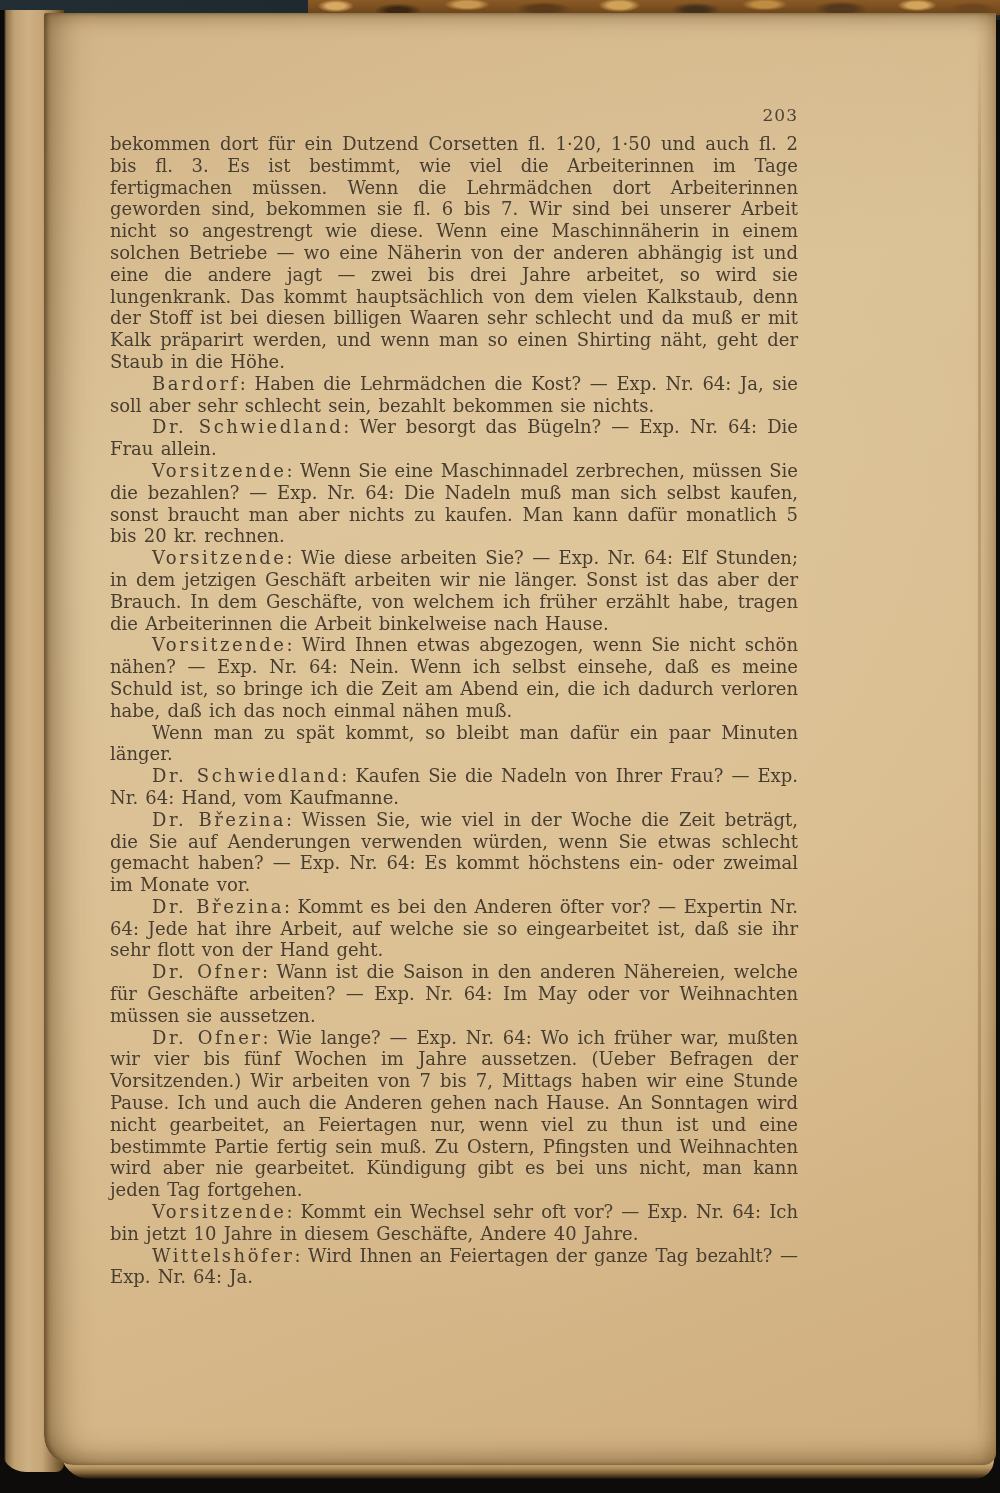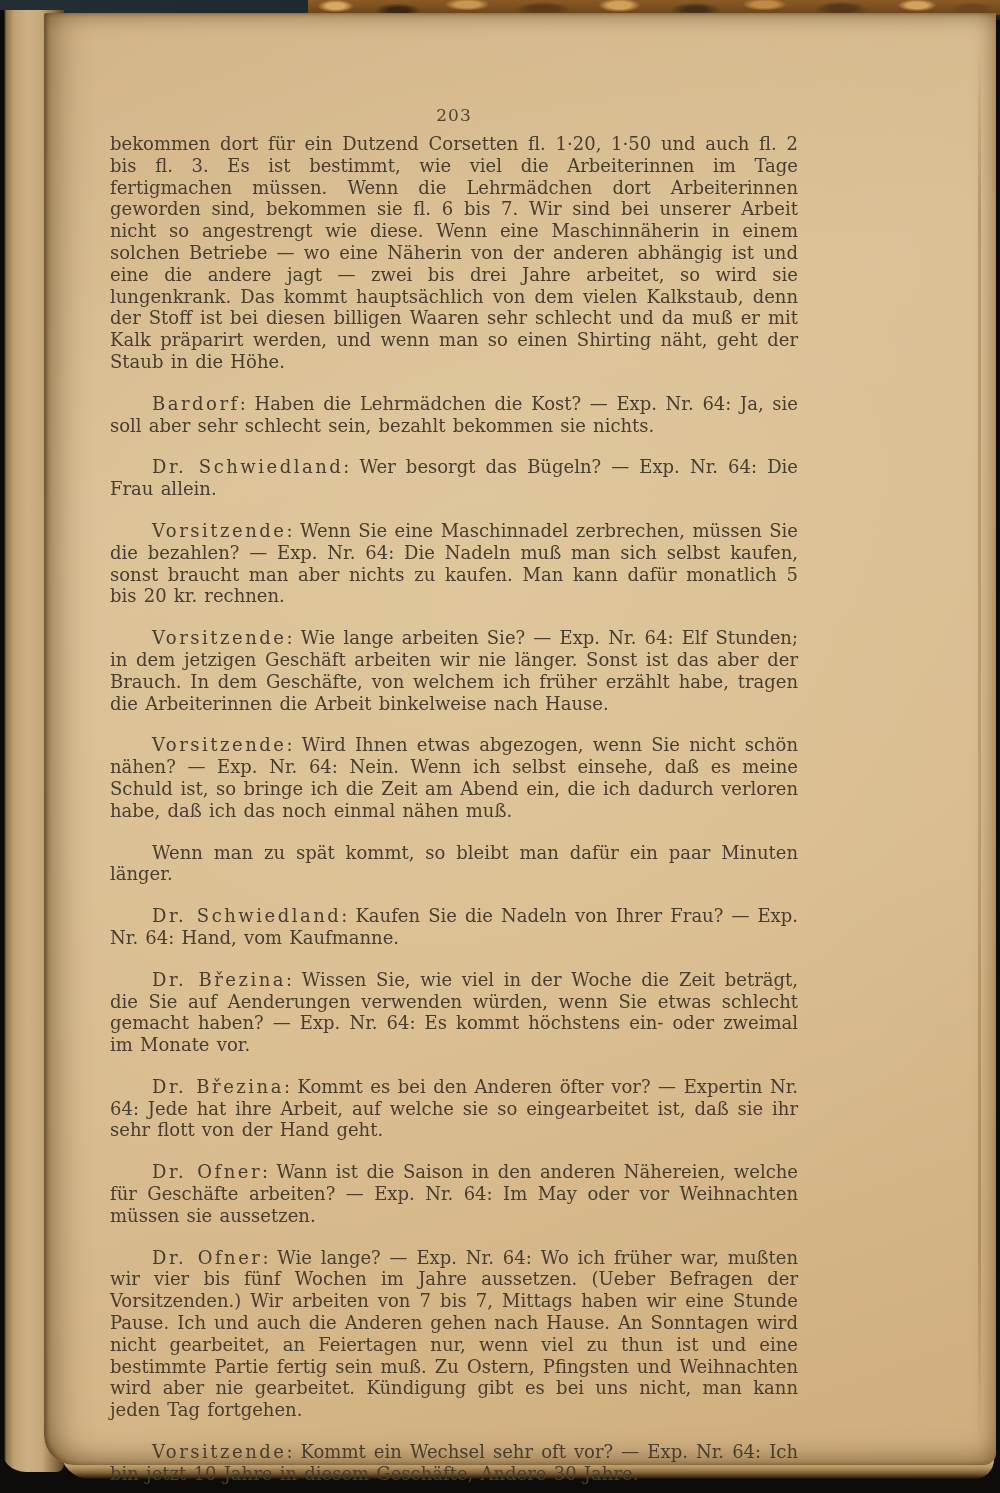--- a/index.html
+++ b/index.html
@@ -68,29 +68,29 @@
   }
   
   .bottom-stack{
     position:absolute;left:60px;right:6px;bottom:14px;height:30px;
     background:linear-gradient(#e0c99c 0%,#d6b98a 35%,#b5945f 62%,#7e6038 80%,#3a2b16 94%,#15100a 100%);
     border-radius:0 0 22px 34px;
     z-index:-1;
   }
   .pageno{
     position:absolute;left:66px;top:92px;width:688px;
-    text-align:center;font-size:17px;letter-spacing:1px;color:#4e4335;
+    text-align:right;font-size:17px;letter-spacing:1px;color:#4e4335;
   }
   .textblock{
     position:absolute;left:66px;top:120px;width:688px;
     color:#473d30;font-size:18px;line-height:21.8px;
     text-align:justify;word-spacing:1.5px;
   }
   .textblock p{margin:0;}
-  .textblock p.indent{text-indent:42px;margin-top:20px;}
+  .textblock p.indent{text-indent:42px;}
   .speaker{letter-spacing:2.5px;}
 </style>
 </head>
 <body>
 
 <div>
   <div class="backdrop-teal"></div>
   <div class="cover-marble"></div>
   <div class="left-stack"></div>
   <div class="bottom-stack"></div>
@@ -99,25 +99,25 @@
   <div class="page">
     <div class="right-fold"></div>
 
     <div class="pageno">203</div>
 
     <div class="textblock">
       <p><span class="speaker"></span><span>bekommen dort für ein Dutzend Corsetten fl. 1·20, 1·50 und auch fl. 2 bis fl. 3. Es ist bestimmt, wie viel die Arbeiterinnen im Tage fertigmachen müssen. Wenn die Lehrmädchen dort Arbeiterinnen geworden sind, bekommen sie fl. 6 bis 7. Wir sind bei unserer Arbeit nicht so angestrengt wie diese. Wenn eine Maschinnäherin in einem solchen Betriebe — wo eine Näherin von der anderen abhängig ist und eine die andere jagt — zwei bis drei Jahre arbeitet, so wird sie lungenkrank. Das kommt hauptsächlich von dem vielen Kalkstaub, denn der Stoff ist bei diesen billigen Waaren sehr schlecht und da muß er mit Kalk präparirt werden, und wenn man so einen Shirting näht, geht der Staub in die Höhe.</span></p>
       <p class="indent"><span class="speaker">Bardorf</span><span>: Haben die Lehrmädchen die Kost? — Exp. Nr. 64: Ja, sie soll aber sehr schlecht sein, bezahlt bekommen sie nichts.</span></p>
       <p class="indent"><span class="speaker">Dr. Schwiedland</span><span>: Wer besorgt das Bügeln? — Exp. Nr. 64: Die Frau allein.</span></p>
       <p class="indent"><span class="speaker">Vorsitzende</span><span>: Wenn Sie eine Maschinnadel zerbrechen, müssen Sie die bezahlen? — Exp. Nr. 64: Die Nadeln muß man sich selbst kaufen, sonst braucht man aber nichts zu kaufen. Man kann dafür monatlich 5 bis 20 kr. rechnen.</span></p>
-      <p class="indent"><span class="speaker">Vorsitzende</span><span>: Wie lange arbeiten Sie? — Exp. Nr. 64: Elf Stunden; in dem jetzigen Geschäft arbeiten wir nie länger. Sonst ist das aber der Brauch. In dem Geschäfte, von welchem ich früher erzählt habe, tragen die Arbeiterinnen die Arbeit binkelweise nach Hause.</span></p>
+      <p class="indent"><span class="speaker">Vorsitzende</span><span>: Wie diese arbeiten Sie? — Exp. Nr. 64: Elf Stunden; in dem jetzigen Geschäft arbeiten wir nie länger. Sonst ist das aber der Brauch. In dem Geschäfte, von welchem ich früher erzählt habe, tragen die Arbeiterinnen die Arbeit binkelweise nach Hause.</span></p>
       <p class="indent"><span class="speaker">Vorsitzende</span><span>: Wird Ihnen etwas abgezogen, wenn Sie nicht schön nähen? — Exp. Nr. 64: Nein. Wenn ich selbst einsehe, daß es meine Schuld ist, so bringe ich die Zeit am Abend ein, die ich dadurch verloren habe, daß ich das noch einmal nähen muß.</span></p>
       <p class="indent"><span class="speaker"></span><span>Wenn man zu spät kommt, so bleibt man dafür ein paar Minuten länger.</span></p>
       <p class="indent"><span class="speaker">Dr. Schwiedland</span><span>: Kaufen Sie die Nadeln von Ihrer Frau? — Exp. Nr. 64: Hand, vom Kaufmanne.</span></p>
       <p class="indent"><span class="speaker">Dr. Březina</span><span>: Wissen Sie, wie viel in der Woche die Zeit beträgt, die Sie auf Aenderungen verwenden würden, wenn Sie etwas schlecht gemacht haben? — Exp. Nr. 64: Es kommt höchstens ein- oder zweimal im Monate vor.</span></p>
       <p class="indent"><span class="speaker">Dr. Březina</span><span>: Kommt es bei den Anderen öfter vor? — Expertin Nr. 64: Jede hat ihre Arbeit, auf welche sie so eingearbeitet ist, daß sie ihr sehr flott von der Hand geht.</span></p>
       <p class="indent"><span class="speaker">Dr. Ofner</span><span>: Wann ist die Saison in den anderen Nähereien, welche für Geschäfte arbeiten? — Exp. Nr. 64: Im May oder vor Weihnachten müssen sie aussetzen.</span></p>
       <p class="indent"><span class="speaker">Dr. Ofner</span><span>: Wie lange? — Exp. Nr. 64: Wo ich früher war, mußten wir vier bis fünf Wochen im Jahre aussetzen. (Ueber Befragen der Vorsitzenden.) Wir arbeiten von 7 bis 7, Mittags haben wir eine Stunde Pause. Ich und auch die Anderen gehen nach Hause. An Sonntagen wird nicht gearbeitet, an Feiertagen nur, wenn viel zu thun ist und eine bestimmte Partie fertig sein muß. Zu Ostern, Pfingsten und Weihnachten wird aber nie gearbeitet. Kündigung gibt es bei uns nicht, man kann jeden Tag fortgehen.</span></p>
-      <p class="indent"><span class="speaker">Vorsitzende</span><span>: Kommt ein Wechsel sehr oft vor? — Exp. Nr. 64: Ich bin jetzt 10 Jahre in diesem Geschäfte, Andere 30 Jahre.</span></p>
+      <p class="indent"><span class="speaker">Vorsitzende</span><span>: Kommt ein Wechsel sehr oft vor? — Exp. Nr. 64: Ich bin jetzt 10 Jahre in diesem Geschäfte, Andere 40 Jahre.</span></p>
       <p class="indent"><span class="speaker">Wittelshöfer</span><span>: Wird Ihnen an Feiertagen der ganze Tag bezahlt? — Exp. Nr. 64: Ja.</span></p>
     </div>
   </div>
 </div>
 
 </body></html>

